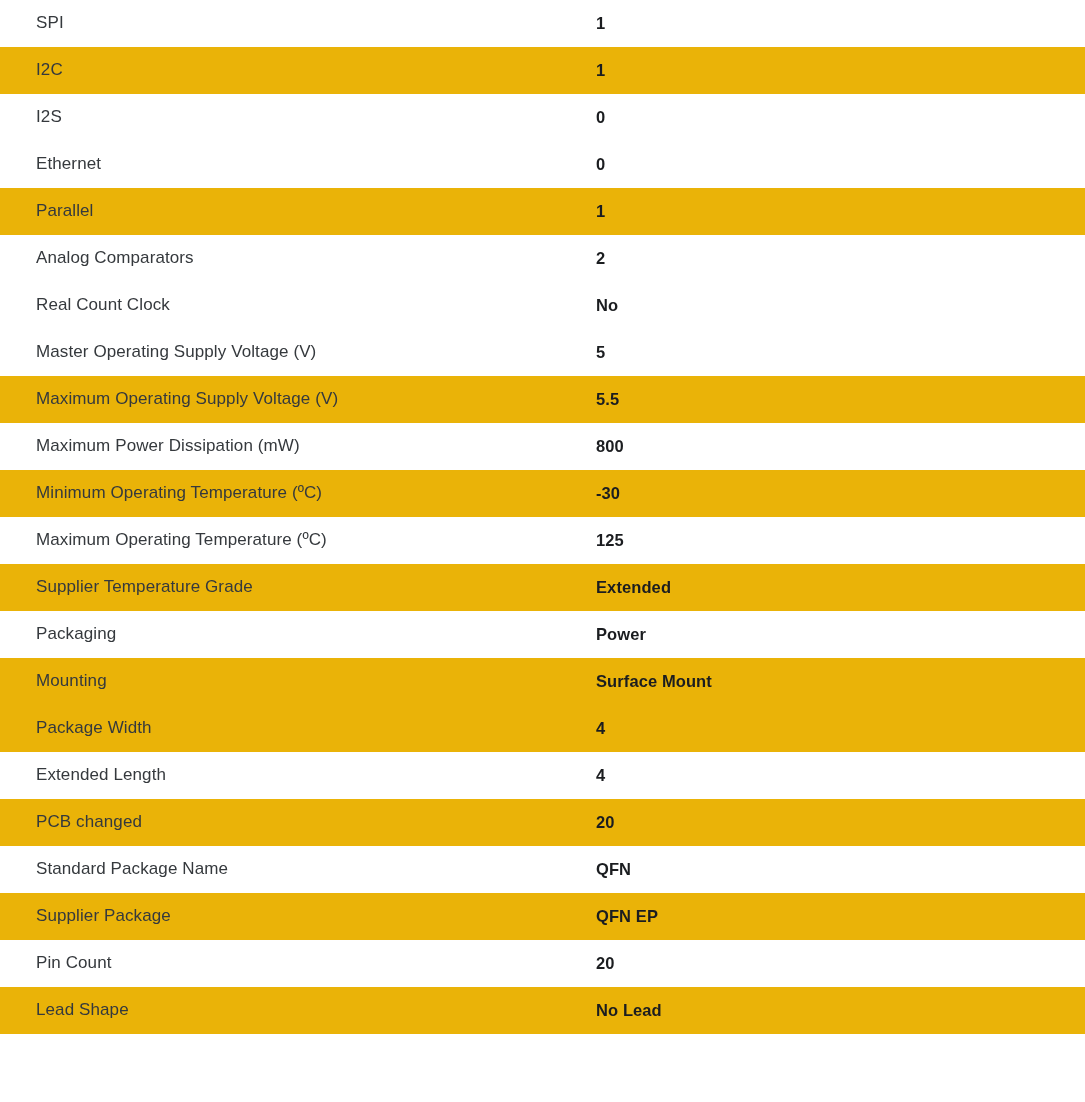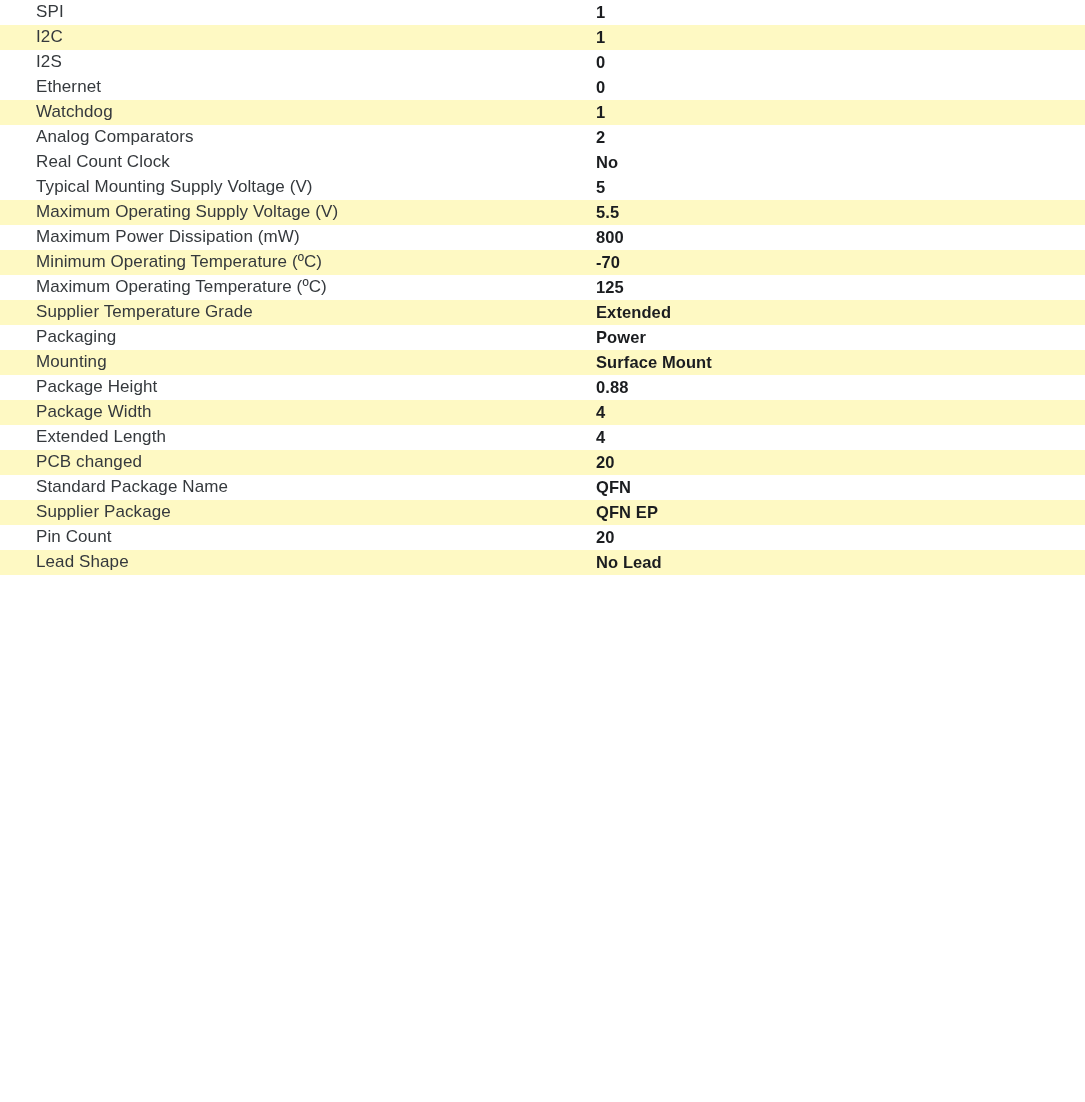--- a/index.html
+++ b/index.html
@@ -11,27 +11,27 @@
     width: 1085px;
     font-family: "Liberation Sans", sans-serif;
     -webkit-font-smoothing: antialiased;
   }
   .spec-table {
     width: 1085px;
     border-collapse: collapse;
     table-layout: fixed;
   }
   .spec-table tr {
-    height: 25px;
+    height: 47px;
   }
   .spec-table tr.odd-row {
     background: #ffffff;
   }
   .spec-table tr.even-row {
-    background: #fef9c3;
+    background: #eab308;
   }
   .spec-table td {
     padding: 0;
     vertical-align: middle;
     border: none;
     line-height: 1.2;
   }
   td.attr-name {
     width: 530px;
     padding-left: 36px;
@@ -76,59 +76,59 @@
           <span class="value-inner">0</span>
         </td>
       </tr>
       <tr class="odd-row">
         <td class="attr-name">Ethernet</td>
         <td class="attr-value">
           <span class="value-inner">0</span>
         </td>
       </tr>
       <tr class="even-row">
-        <td class="attr-name">Watchdog</td>
+        <td class="attr-name">Parallel</td>
         <td class="attr-value">
           <span class="value-inner">1</span>
         </td>
       </tr>
       <tr class="odd-row">
         <td class="attr-name">Analog Comparators</td>
         <td class="attr-value">
           <span class="value-inner">2</span>
         </td>
       </tr>
       <tr class="odd-row">
         <td class="attr-name">Real Count Clock</td>
         <td class="attr-value">
           <span class="value-inner">No</span>
         </td>
       </tr>
       <tr class="odd-row">
-        <td class="attr-name">Typical Mounting Supply Voltage (V)</td>
+        <td class="attr-name">Master Operating Supply Voltage (V)</td>
         <td class="attr-value">
           <span class="value-inner">5</span>
         </td>
       </tr>
       <tr class="even-row">
         <td class="attr-name">Maximum Operating Supply Voltage (V)</td>
         <td class="attr-value">
           <span class="value-inner">5.5</span>
         </td>
       </tr>
       <tr class="odd-row">
         <td class="attr-name">Maximum Power Dissipation (mW)</td>
         <td class="attr-value">
           <span class="value-inner">800</span>
         </td>
       </tr>
       <tr class="even-row">
         <td class="attr-name">Minimum Operating Temperature (ºC)</td>
         <td class="attr-value">
-          <span class="value-inner">-70</span>
+          <span class="value-inner">-30</span>
         </td>
       </tr>
       <tr class="odd-row">
         <td class="attr-name">Maximum Operating Temperature (ºC)</td>
         <td class="attr-value">
           <span class="value-inner">125</span>
         </td>
       </tr>
       <tr class="even-row">
         <td class="attr-name">Supplier Temperature Grade</td>
@@ -139,26 +139,20 @@
       <tr class="odd-row">
         <td class="attr-name">Packaging</td>
         <td class="attr-value">
           <span class="value-inner">Power</span>
         </td>
       </tr>
       <tr class="even-row">
         <td class="attr-name">Mounting</td>
         <td class="attr-value">
           <span class="value-inner">Surface Mount</span>
-        </td>
-      </tr>
-      <tr class="odd-row">
-        <td class="attr-name">Package Height</td>
-        <td class="attr-value">
-          <span class="value-inner">0.88</span>
         </td>
       </tr>
       <tr class="even-row">
         <td class="attr-name">Package Width</td>
         <td class="attr-value">
           <span class="value-inner">4</span>
         </td>
       </tr>
       <tr class="odd-row">
         <td class="attr-name">Extended Length</td>

